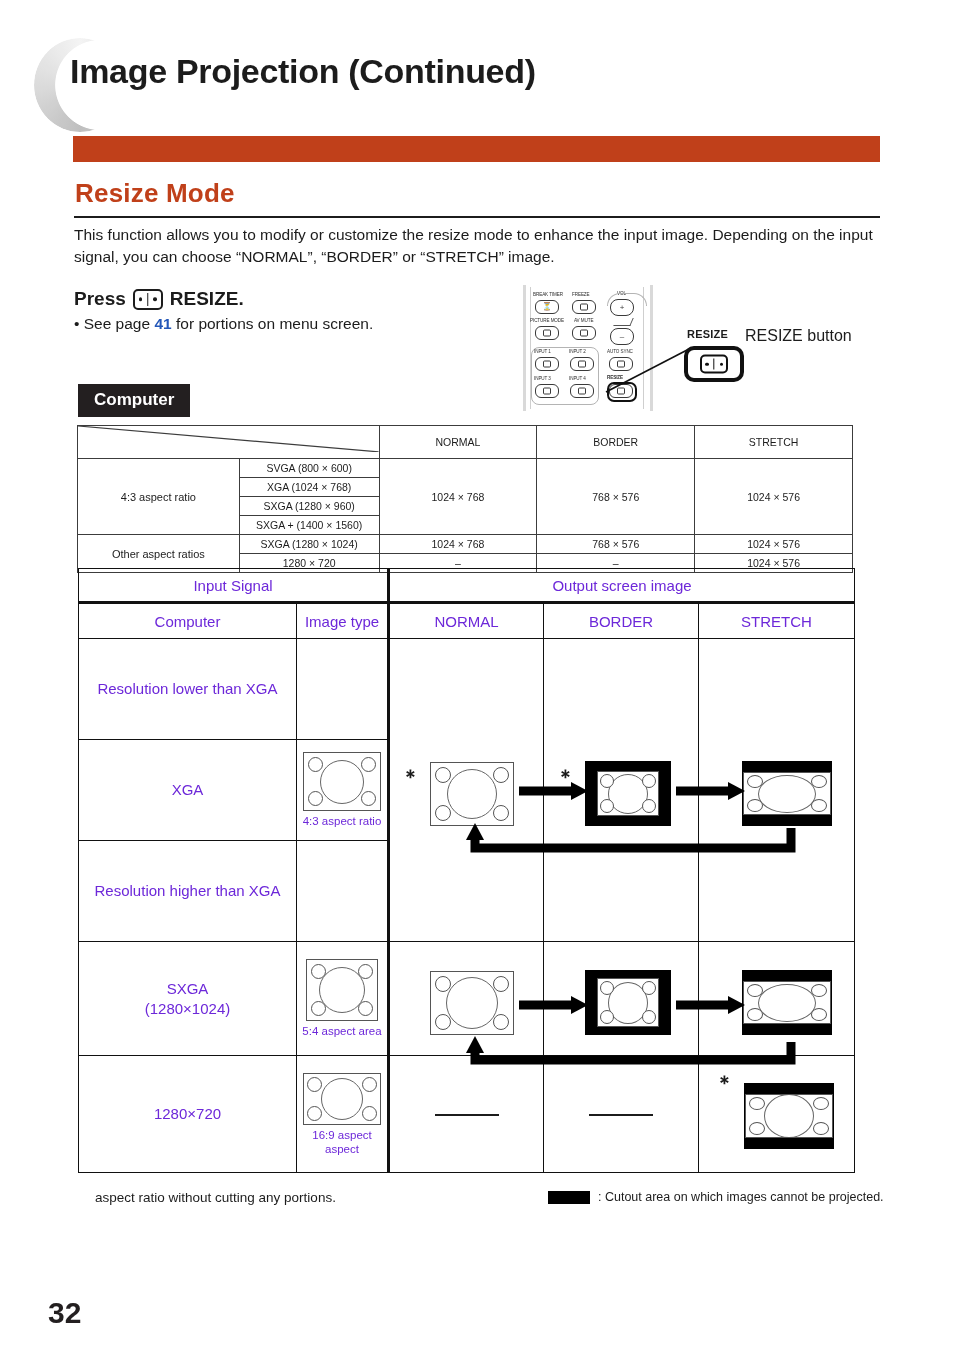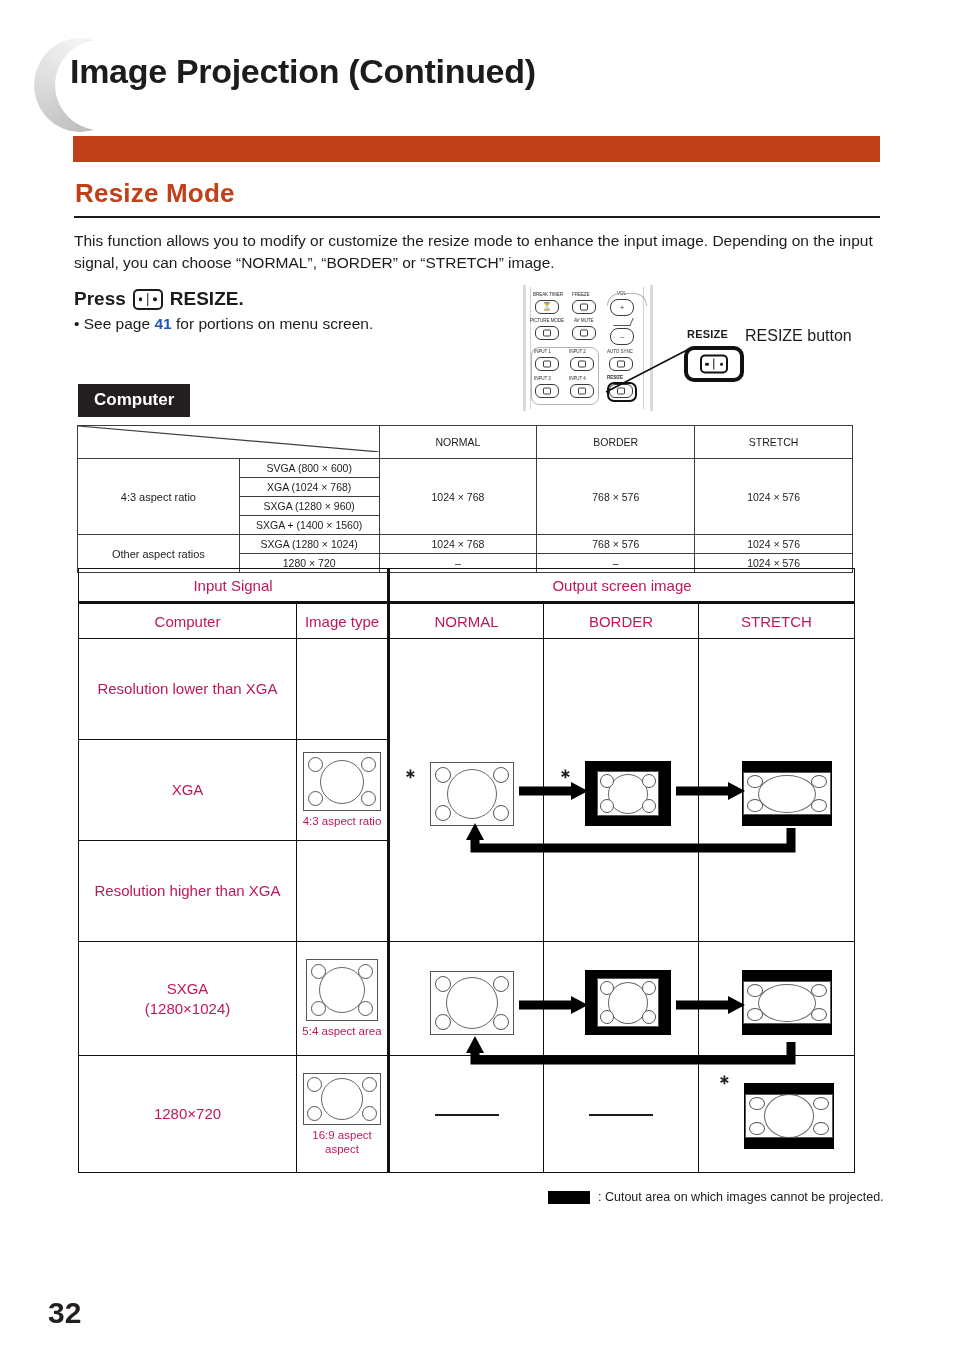--- a/index.html
+++ b/index.html
@@ -61,21 +61,21 @@
   .section-rule {
     position: absolute;
     left: 74px; top: 216px;
     width: 806px; height: 2px;
     background: #1c1c1c;
   }
 
   
   .intro {
     position: absolute;
-    left: 74px; top: 230px;
+    left: 74px; top: 224px;
     width: 805px;
     font-size: 15.5px;
     line-height: 22px;
     color: #1c1c1c;
   }
 
   
   .press-line {
     position: absolute;
     left: 74px; top: 288px;
@@ -252,21 +252,21 @@
   .t1 .hdr { height: 26px; }
   .t1 .rowlbl { font-size: 11px; }
 
   
   .t2 {
     position: absolute;
     left: 78px; top: 568px;
     width: 776px;
     border-collapse: collapse;
     table-layout: fixed;
-    color: #be185d;
+    color: #6d28d9;
   }
   .t2 td {
     border: 1px solid #111;
     text-align: center;
     vertical-align: middle;
     padding: 0;
   }
   .t2 .thick-r  { border-right: 3px solid #111; }
   .t2 .thick-b  { border-bottom: 3px solid #111; }
   .t2 .h1 { height: 32px; font-size: 15px; }
@@ -691,20 +691,21 @@
       <div class="ell" style="width:48px;height:42px;"></div>
       <div class="c" style="width:14px;height:11px;left:3px;top:2px;"></div>
       <div class="c" style="width:14px;height:11px;right:3px;top:2px;"></div>
       <div class="c" style="width:14px;height:11px;left:3px;bottom:2px;"></div>
       <div class="c" style="width:14px;height:11px;right:3px;bottom:2px;"></div>
     </div>
   </div>
 </div>
 
 <div class="fn-left">
+  <div style="padding-left:9px">aspect ratio without cutting any portions.</div>
 </div>
 
 <div class="fn-right">
   <span class="fn-swatch"></span>
   <span>: Cutout area on which images cannot be projected.</span>
 </div>
 
 <div class="page-no">32</div>
 
 </body></html>

